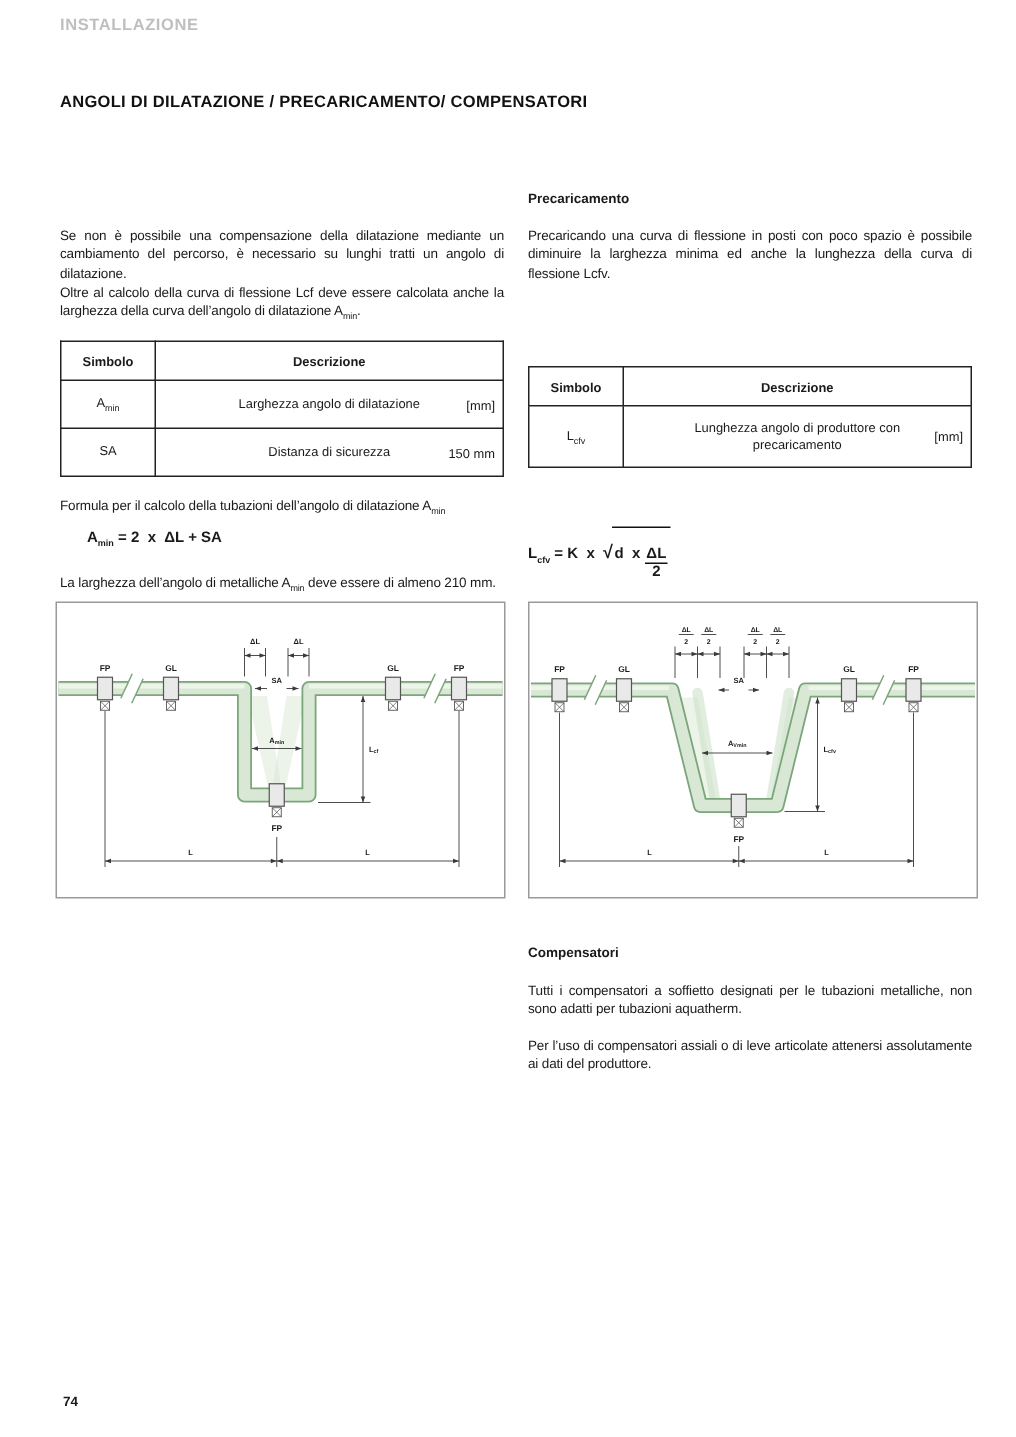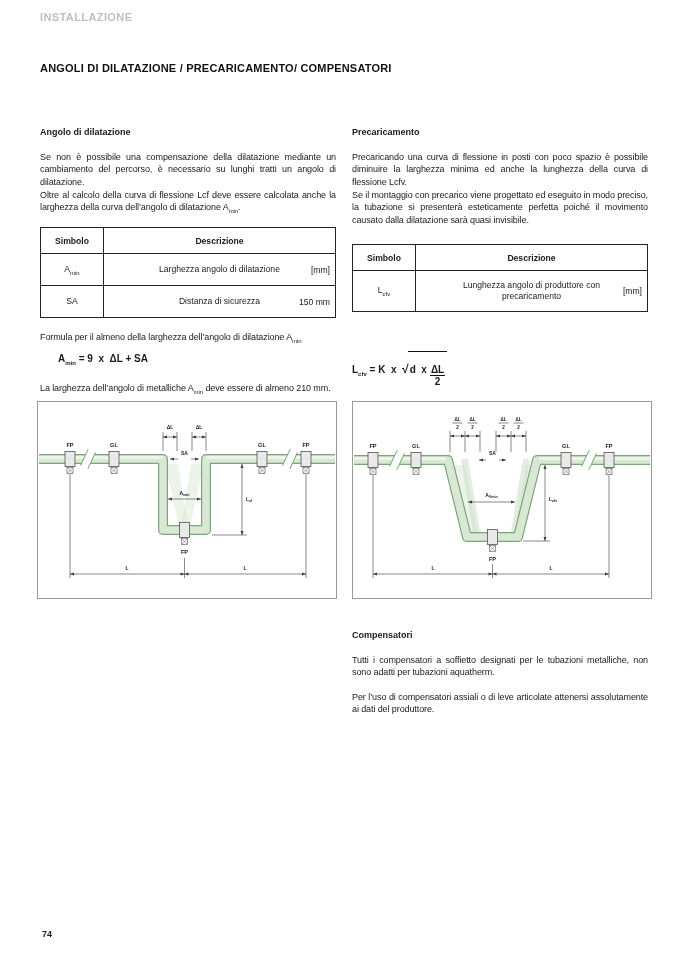--- a/index.html
+++ b/index.html
@@ -51,21 +51,20 @@
   .pagenum{left:42px;top:929px;font-size:9px;font-weight:bold;}
 </style>
 </head>
 <body>
 
 <div class="page">
 
   <div class="abs kicker">INSTALLAZIONE</div>
   <div class="abs title">ANGOLI DI DILATAZIONE / PRECARICAMENTO/ COMPENSATORI</div>
 
-  <div class="abs lcol col-h" style="top:127px;">Angolo di dilatazione</div>
   <div class="abs lcol para" style="top:151px;">Se non è possibile una compensazione della dilatazione mediante un cambiamento del percorso, è necessario su lunghi tratti un angolo di dilatazione.</div>
   <div class="abs lcol para" style="top:189px;"><span>Oltre al calcolo della curva di flessione Lcf deve essere calcolata anche la larghezza della curva dell’angolo di dilatazione A</span><sub>min</sub><span>.</span></div>
 
   <table class="spec abs lcol" style="top:227px;">
     <thead>
       <tr>
         <th class="c-sym">Simbolo</th>
         <th>Descrizione</th>
       </tr>
     </thead>
@@ -74,23 +73,23 @@
         <td class="c-sym"><span>A</span><sub>min</sub></td>
         <td class="desc-cell"><span class="desc-inner">Larghezza angolo di dilatazione</span><span class="unit">[mm]</span></td>
       </tr>
       <tr>
         <td class="c-sym"><span>SA</span><sub></sub></td>
         <td class="desc-cell"><span class="desc-inner">Distanza di sicurezza</span><span class="unit">150 mm</span></td>
       </tr>
     </tbody>
   </table>
 
-  <div class="abs lcol para" style="top:331px;"><span>Formula per il almeno della larghezza dell’angolo di dilatazione A</span><sub>min</sub></div>
-
-  <div class="abs f" style="left:58px;top:353px;"><span>A</span><sub>min</sub><span> = 9  x  ΔL + SA</span></div>
+  <div class="abs lcol para" style="top:331px;"><span>Formula per il calcolo della tubazioni dell’angolo di dilatazione A</span><sub>min</sub></div>
+
+  <div class="abs f" style="left:58px;top:353px;"><span>A</span><sub>min</sub><span> = 2  x  ΔL + SA</span></div>
 
   <div class="abs lcol para" style="top:382px;"><span>La larghezza dell’angolo di metalliche A</span><sub>min</sub><span> deve essere di almeno 210 mm.</span></div>
 
   <div class="abs diagram" style="left:37px;top:401px;width:298px;height:196px;">
     <svg viewBox="0 0 298 196" width="298" height="196">
 
       <polygon class="ghost" points="127,62 140,62 149,120 141,124"></polygon>
       <polygon class="ghost" points="166,62 153,62 144,120 152,124"></polygon>
 
       <g>
@@ -197,21 +196,20 @@
         <path class="ah" d="M146.5 172 l4 -1.5 l0 3 z"></path>
           <path class="ah" d="M268 172 l-4 -1.5 l0 3 z"></path>
         <text class="dim-t" x="89" y="168">L</text>
         <text class="dim-t" x="207" y="168">L</text>
       </g>
     </svg>
   </div>
 
   <div class="abs rcol col-h" style="top:127px;">Precaricamento</div>
   <div class="abs rcol para" style="top:151px;">Precaricando una curva di flessione in posti con poco spazio è possibile diminuire la larghezza minima ed anche la lunghezza della curva di flessione Lcfv.</div>
-  <div class="abs rcol para" style="top:189px;">Se il montaggio con precarico viene progettato ed eseguito in modo preciso, la tubazione si presenterà esteticamente perfetta poiché il movimento causato dalla dilatazione sarà quasi invisibile.</div>
 
   <table class="spec abs rcol" style="top:244px;">
     <thead>
       <tr>
         <th class="c-sym">Simbolo</th>
         <th>Descrizione</th>
       </tr>
     </thead>
     <tbody>
       <tr>

